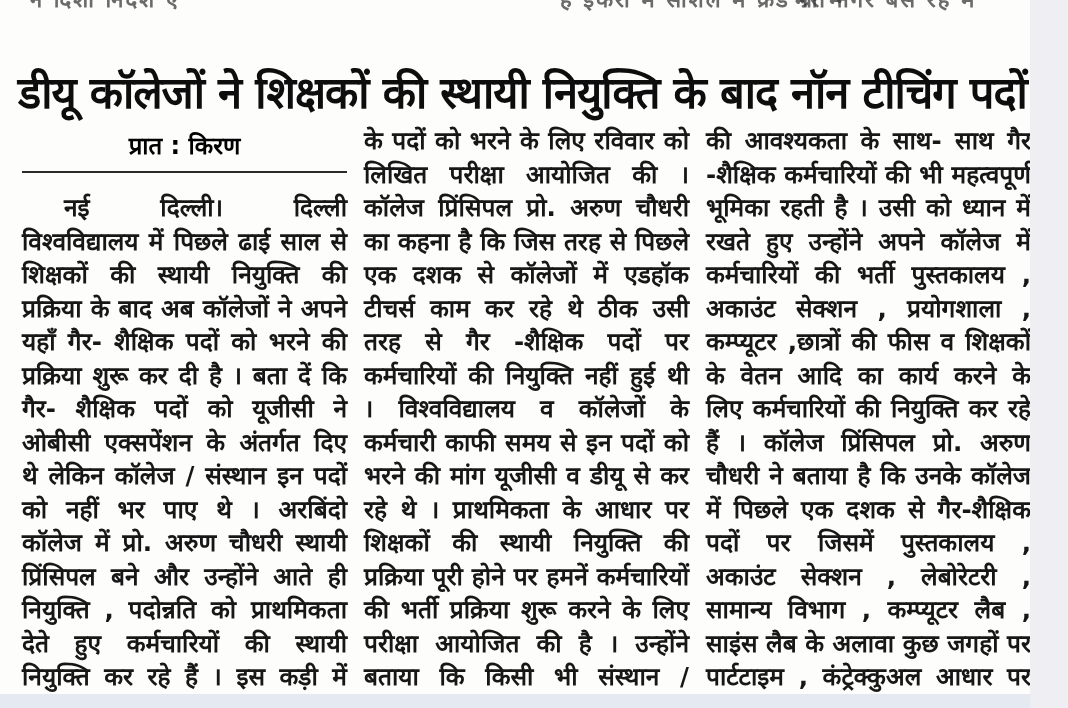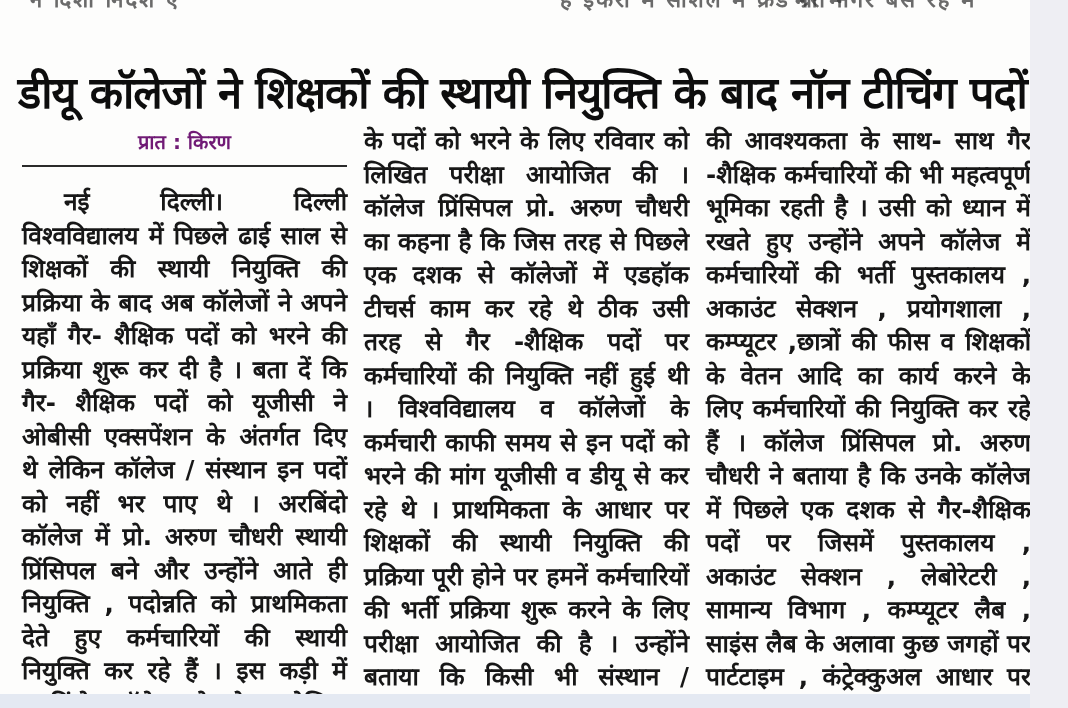--- a/index.html
+++ b/index.html
@@ -76,23 +76,23 @@
   .body-text {
     font-size: 24.5px;
     line-height: 33.5px;
     font-weight: 600;
     text-align: justify;
     margin: 0;
   }
   .indent { text-indent: 42px; }
   .byline {
     text-align: center;
-    font-size: 20px;
+    font-size: 24px;
     font-weight: 700;
-    color: #701a75;
+    color: #000000;
     padding: 4px 0 10px 0;
   }
   .byline-rule {
     border: none;
     border-top: 2.5px solid #2a2a2a;
     margin: 0 0 18px 0;
   }
 </style>
 </head>
 <body>

